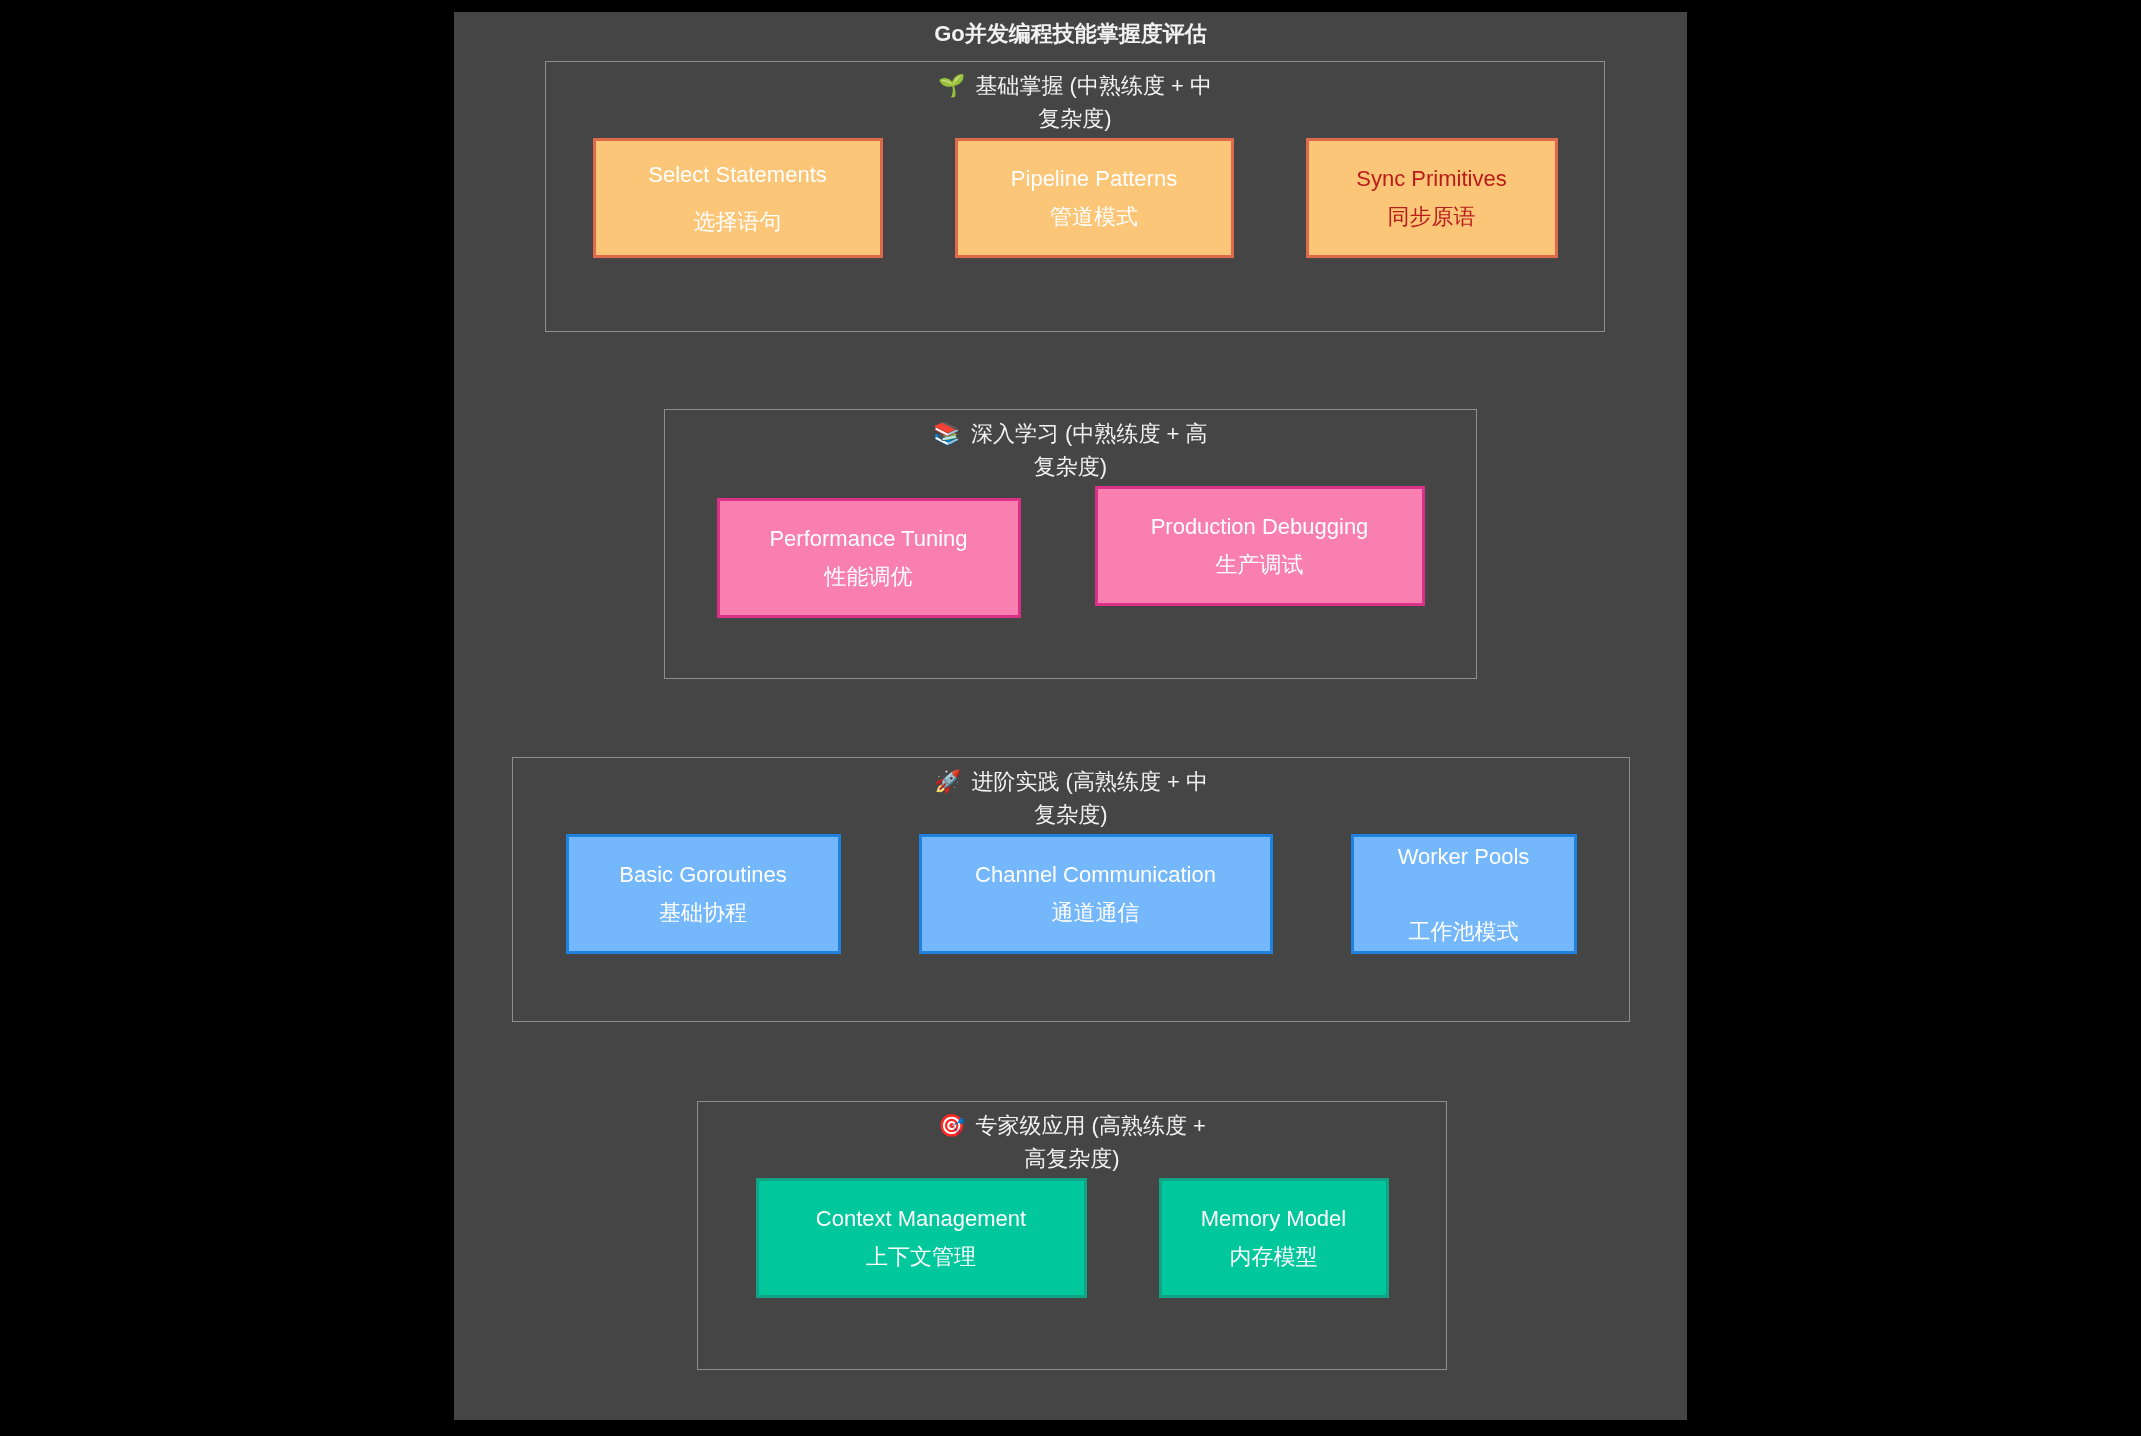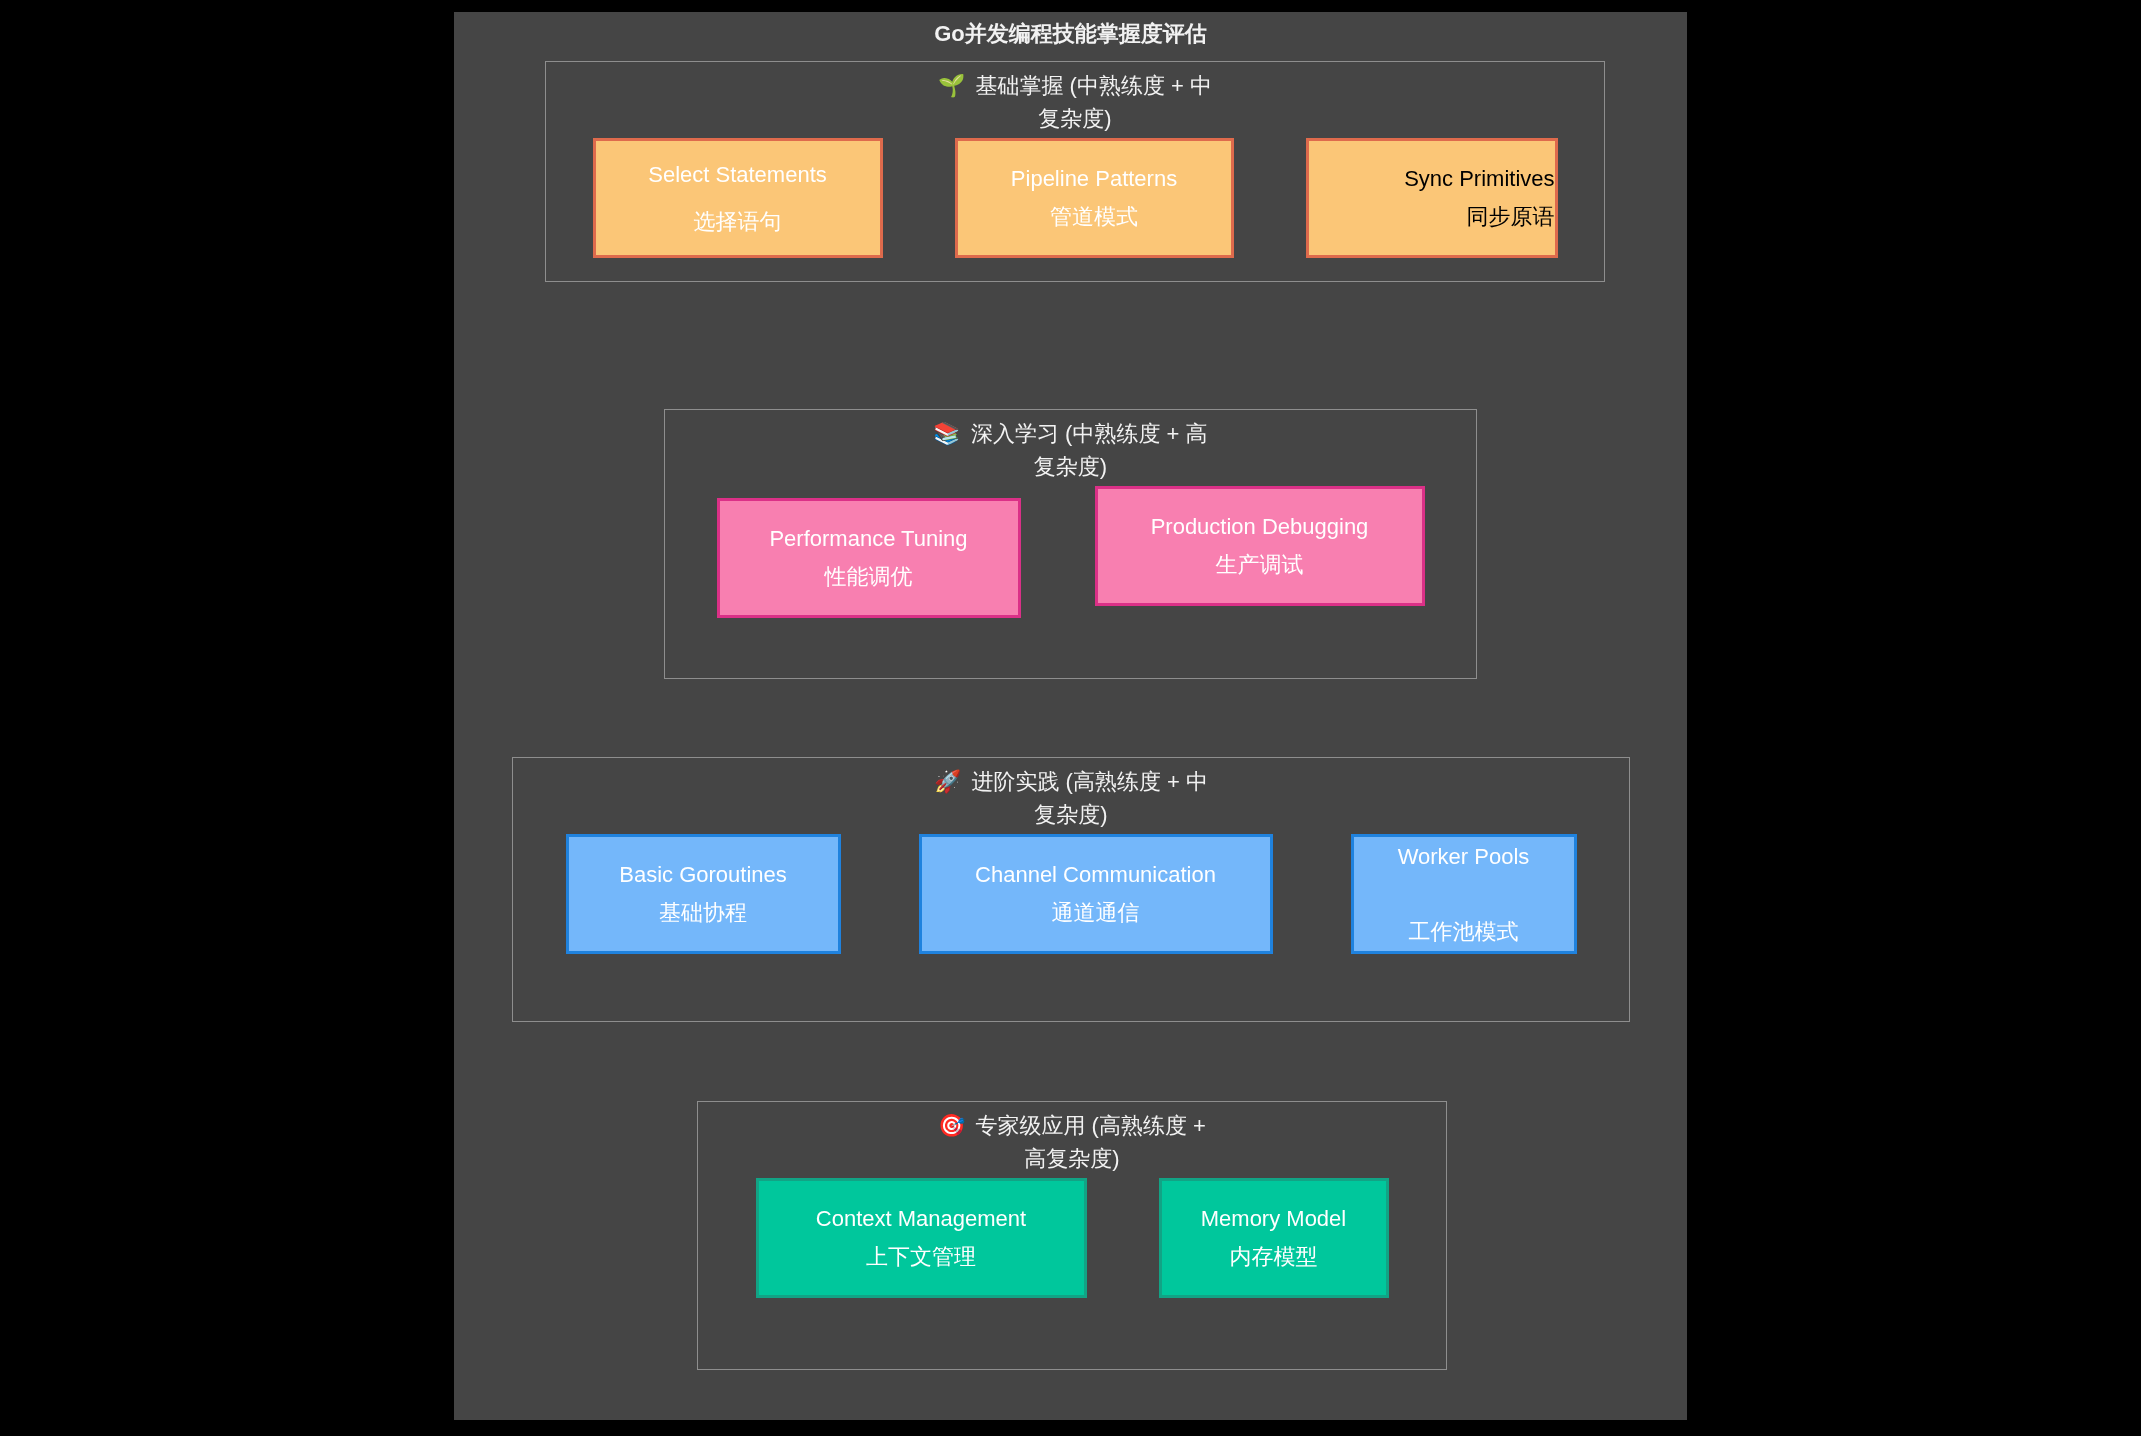--- a/index.html
+++ b/index.html
@@ -19,21 +19,21 @@
     text-align:center;font-size:22px;font-weight:700;color:#f2f2f2;
   }
   .group{
     position:absolute;box-sizing:border-box;
     border:1px solid #8e8e8e;
     text-align:center;color:#f2f2f2;
   }
   .group-label{padding-top:7px;font-size:22px;line-height:33px;}
   .group-icon{margin-right:10px;}
   .row{display:flex;justify-content:center;margin-top:3px;}
-  .g1{left:91px;top:49px;width:1060px;height:221px;}
+  .g1{left:91px;top:49px;width:1060px;height:271px;}
   .g1 .row{gap:72px;}
   .g2{left:210px;top:397px;width:813px;height:270px;}
   .g2 .row{gap:74px;}
   .g3{left:58px;top:745px;width:1118px;height:265px;}
   .g3 .row{gap:78px;}
   .g4{left:243px;top:1089px;width:750px;height:269px;}
   .g4 .row{gap:72px;}
   .node{
     box-sizing:border-box;height:120px;border:3px solid #888;
     display:flex;flex-direction:column;justify-content:center;
@@ -54,21 +54,21 @@
     </div>
     <div class="row">
       <div class="node" style="width: 290px; background: rgb(251, 198, 119); border-color: rgb(222, 106, 76); color: rgb(255, 255, 255); gap: 9px;">
         <div>Select Statements</div>
         <div>选择语句</div>
       </div>
       <div class="node" style="width: 279px; background: rgb(251, 198, 119); border-color: rgb(222, 106, 76); color: rgb(255, 255, 255);">
         <div>Pipeline Patterns</div>
         <div>管道模式</div>
       </div>
-      <div class="node" style="width: 252px; background: rgb(251, 198, 119); border-color: rgb(222, 106, 76); color: #000000; text-align: right;">
+      <div class="node" style="width: 252px; background: rgb(251, 198, 119); border-color: rgb(222, 106, 76); color: #b91c1c;">
         <div>Sync Primitives</div>
         <div>同步原语</div>
       </div>
     </div>
   </section>
 
   <section class="group g2" style="border-color: rgb(142, 142, 142); color: rgb(242, 242, 242);">
     <div class="group-label">
       <div><span class="group-icon">📚</span><span>深入学习 (中熟练度 + 高</span></div>
       <div>复杂度)</div>

